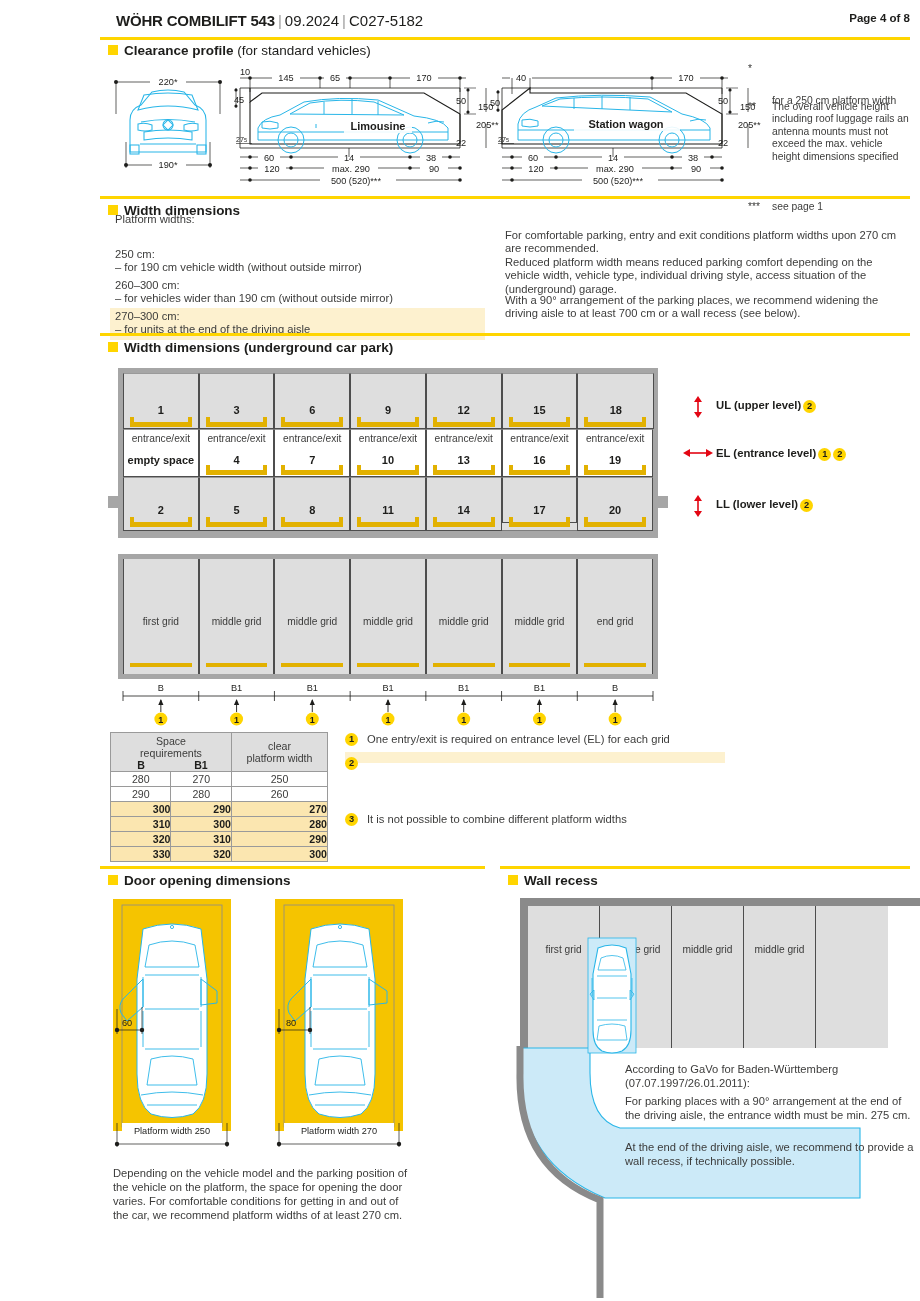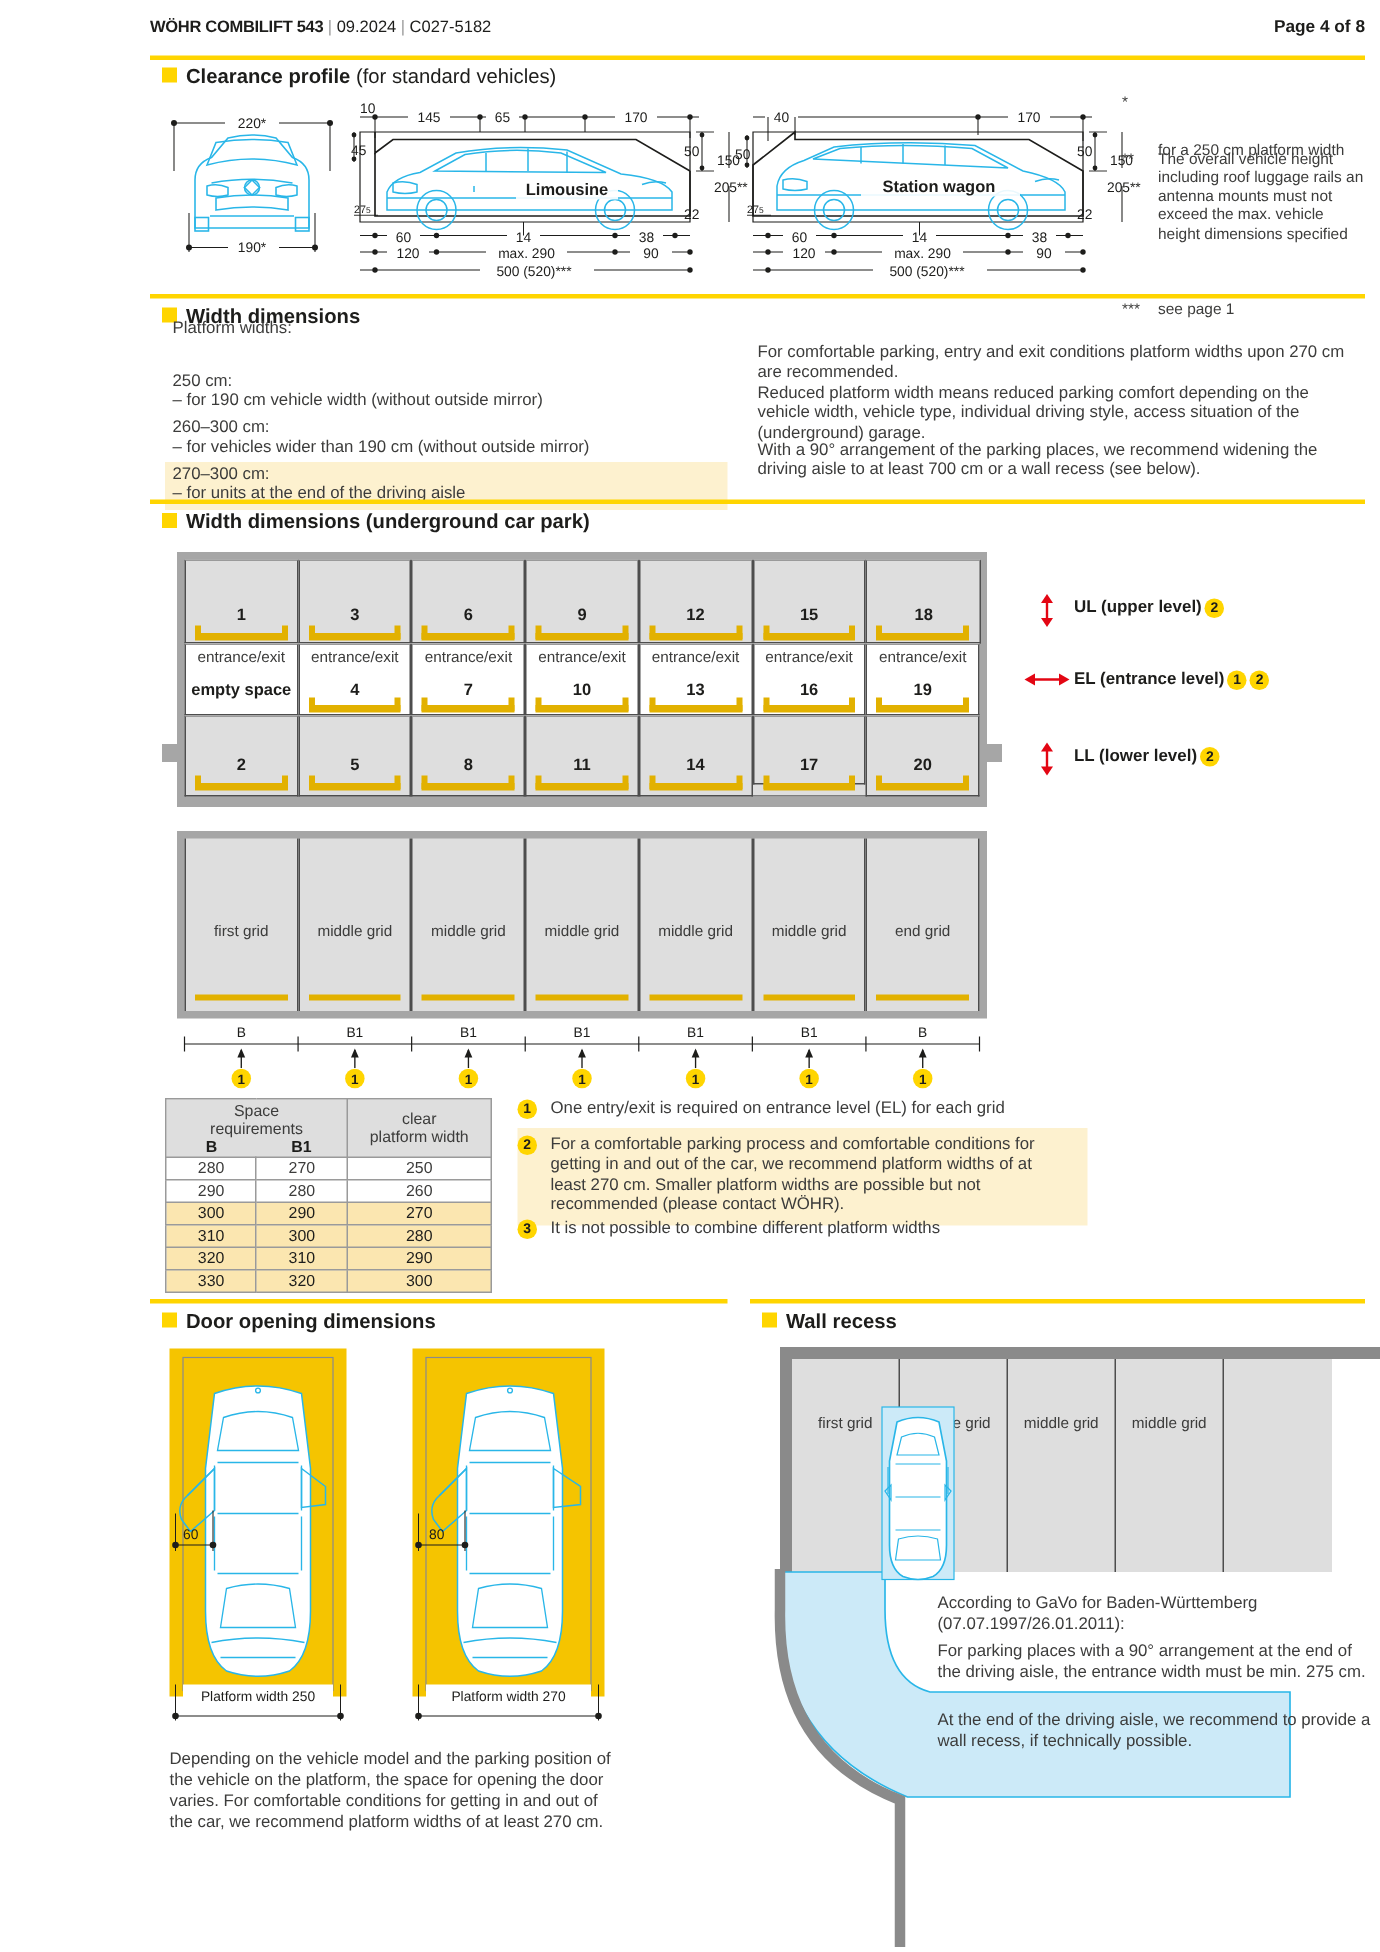--- a/index.html
+++ b/index.html
@@ -7,21 +7,21 @@
   body {
     width:920px; height:1301px; position:relative;
     background:#ffffff;
     font-family:"Liberation Sans", sans-serif;
     color:#3c3c3b; font-size:11px;
   }
   .page { position:absolute; inset:0; }
 
   
   .hdr { position:absolute; left:100px; top:12px; width:810px; height:18px; }
-  .hdr-left { position:absolute; left:0; top:0; font-size:11px; color:#1d1d1b; }
+  .hdr-left { position:absolute; left:16px; top:0; font-size:15px; color:#1d1d1b; }
   .hdr-left b { font-weight:bold; letter-spacing:-0.2px; }
   .hdr-sep { color:#9a9a9a; padding:0 3px; }
   .hdr-right { position:absolute; right:0; top:0; font-size:11.5px; font-weight:bold; color:#1d1d1b; }
 
   
   .rule { position:absolute; height:3px; background:#ffd500; }
   .sect-h { position:absolute; font-size:13.5px; font-weight:bold; color:#1d1d1b; white-space:nowrap; }
   .sect-h .sq { display:inline-block; width:10px; height:10px; background:#ffd500; margin-right:6px; position:relative; top:0px;}
   .sect-h .sub { font-weight:normal; }
 
@@ -50,21 +50,21 @@
   
   .lvl { position:absolute; font-size:11.3px; font-weight:bold; color:#1d1d1b; white-space:nowrap; }
   .badge { display:inline-block; width:13px; height:13px; border-radius:50%;
            background:#ffd500; color:#1d1d1b; font-size:9.3px; font-weight:bold;
            text-align:center; line-height:13px; vertical-align:middle; margin-left:2px; }
 
   
   .tbl { position:absolute; border-collapse:collapse; font-size:10.6px; color:#3c3c3b; }
   .tbl th, .tbl td { border:1px solid #9a9a9a; text-align:center; padding:1px 0; }
   .tbl th { background:#dedede; font-weight:normal; line-height:12px; }
-  .tbl td.b { font-weight:normal; color:#1d1d1b; }
+  .tbl td.b { font-weight:bold; color:#1d1d1b;text-align:right; }
   .tbl tr.hi td { background:#fbe6b0; }
 
   
   .note { position:absolute; }
   .note .n-b { position:absolute; left:0; top:0; width:13px; height:13px; border-radius:50%;
                background:#ffd500; color:#1d1d1b; font-size:9.3px; font-weight:bold; text-align:center; line-height:13px; }
   .note .n-t { position:absolute; left:22px; top:0; font-size:11.2px; line-height:13.4px; }
   svg { display:block; overflow:visible; }
 </style>
 </head>
@@ -649,21 +649,20 @@
         </tr>
       </tbody>
   </table>
 
   <div class="note" style="left:345px; top:733px; width:365px;">
     <span class="n-b">1</span>
     <span class="n-t" style="width:340px;">One entry/exit is required on entrance level (EL) for each grid</span>
   </div>
   <div class="note hl" style="left:345px; top:752px; width:380px; padding:5px 6px 6px 0;">
     <span class="n-b" style="left:0px; top:5px;">2</span>
-    <span class="n-t" style="position:relative; left:22px; top:0; display:block; width:340px;">For a comfortable parking process and comfortable conditions for getting in and out of the car, we recommend platform widths of at least 270 cm. Smaller platform widths are possible but not recommended (please contact WÖHR).</span>
   </div>
   <div class="note" style="left:345px; top:813px; width:365px;">
     <span class="n-b">3</span>
     <span class="n-t" style="width:340px;">It is not possible to combine different platform widths</span>
   </div>
 
   <div class="rule" style="left:100px; top:866px; width:385px;"></div>
   <div class="sect-h" style="left:108px; top:873px;">
     <span class="sq"></span><span>Door opening dimensions</span>
   </div>

